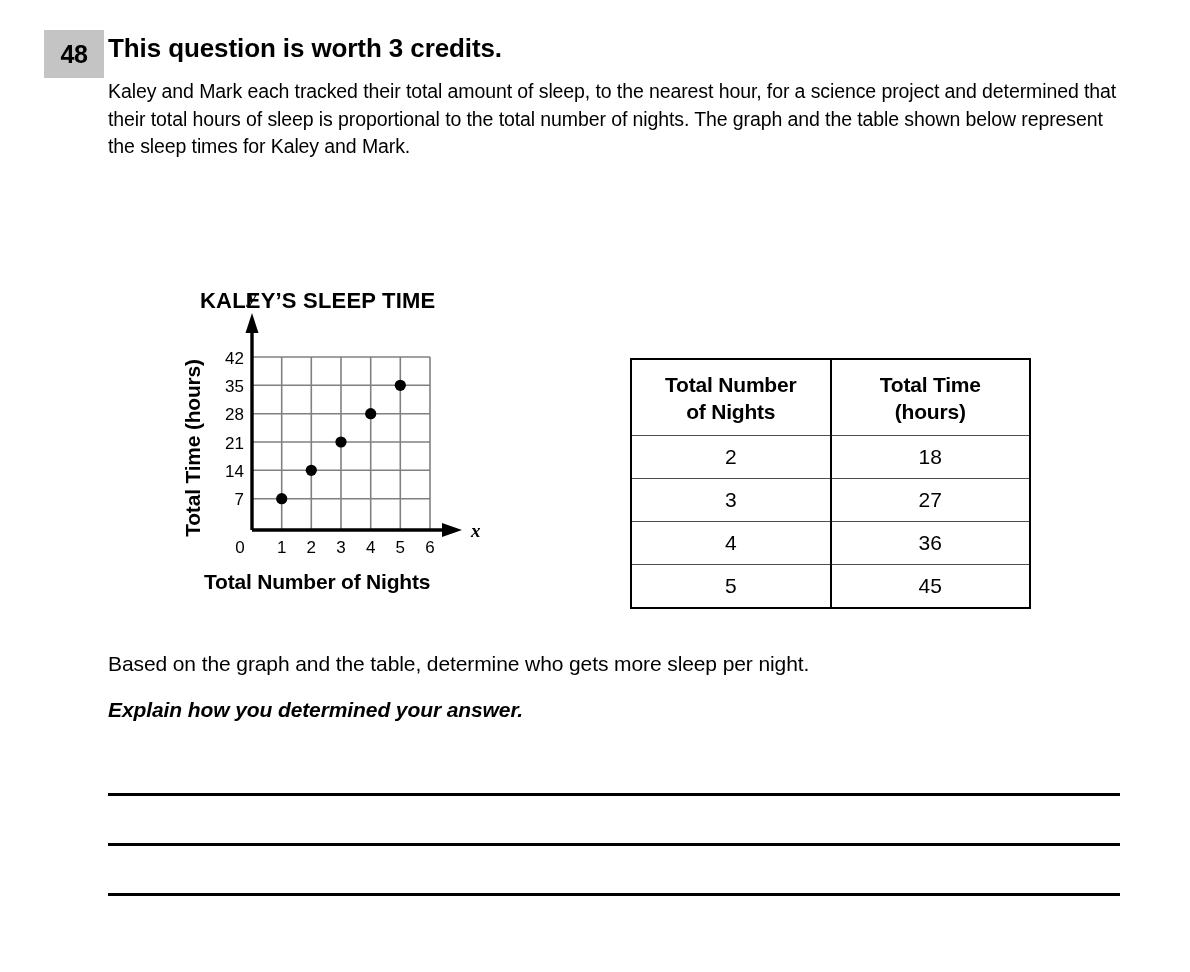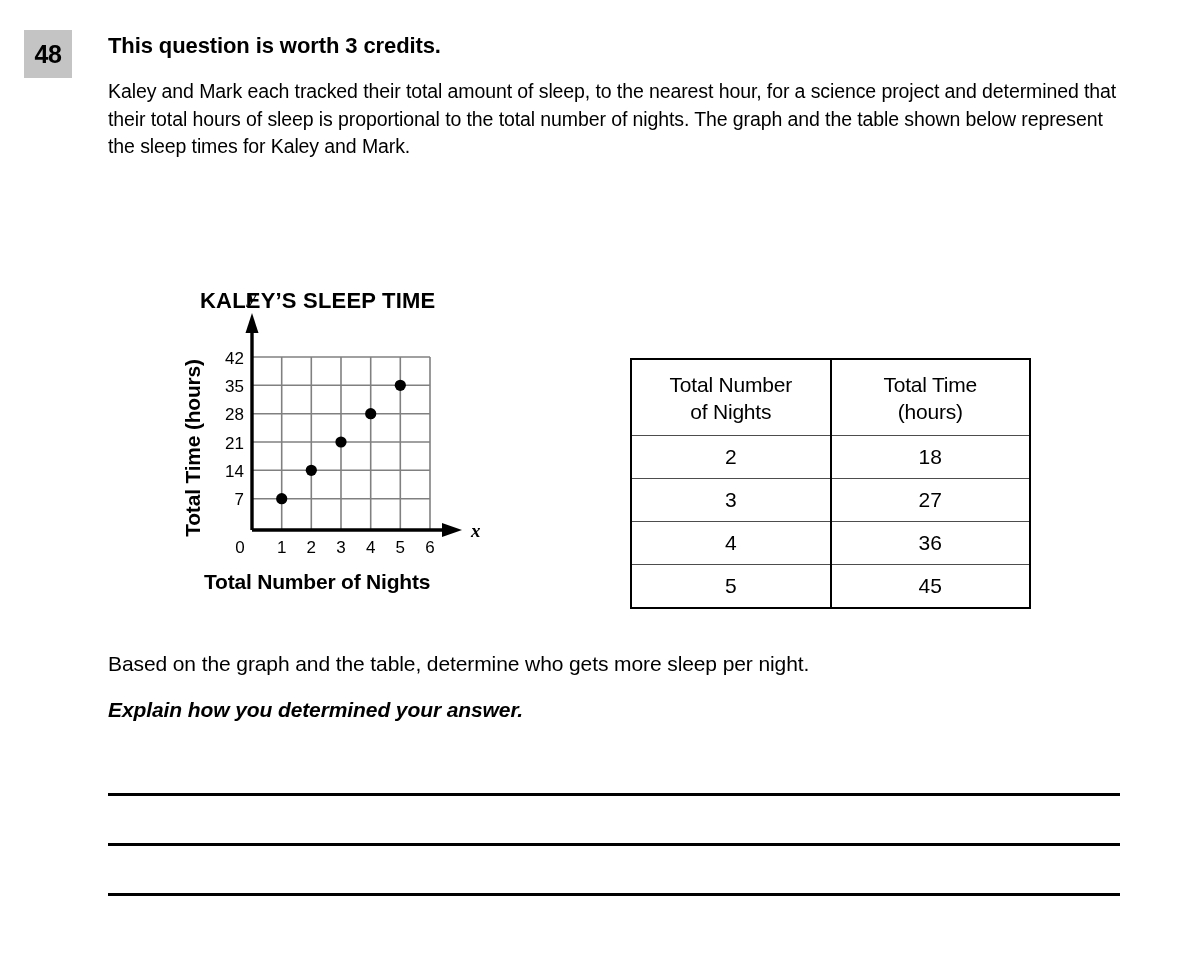--- a/index.html
+++ b/index.html
@@ -15,39 +15,39 @@
     position: relative;
     width: 1190px;
     height: 972px;
     background: #ffffff;
     overflow: hidden;
   }
 
   
   .qnum-box {
     position: absolute;
-    left: 24px;
+    left: 44px;
     top: 30px;
-    width: 48px;
+    width: 60px;
     height: 48px;
     background: #c4c4c4;
     display: flex;
     align-items: center;
     justify-content: center;
     font-weight: bold;
     font-size: 25px;
     letter-spacing: -0.5px;
   }
 
   
   .credits-line {
     position: absolute;
     left: 108px;
     top: 33px;
-    font-size: 22px;
+    font-size: 26px;
     font-weight: bold;
     letter-spacing: -0.1px;
   }
   .stem {
     position: absolute;
     left: 108px;
     top: 78px;
     width: 1010px;
     font-size: 19.5px;
     line-height: 27.5px;
@@ -117,21 +117,21 @@
     border-collapse: collapse;
     table-layout: fixed;
   }
   #sleep-table td, #sleep-table th {
     border: 1.6px solid #4d4d4d;
     text-align: center;
     font-size: 21px;
     padding: 0;
   }
   #sleep-table th {
-    font-weight: normal;
+    font-weight: bold;
     height: 75px;
     line-height: 27px;
     letter-spacing: -0.2px;
     margin-top: 32px;
   }
   #sleep-table td {
     height: 42px;
     font-weight: normal;
   }
   #sleep-table .tbl-outer-l { border-left: 2.6px solid #000; }

